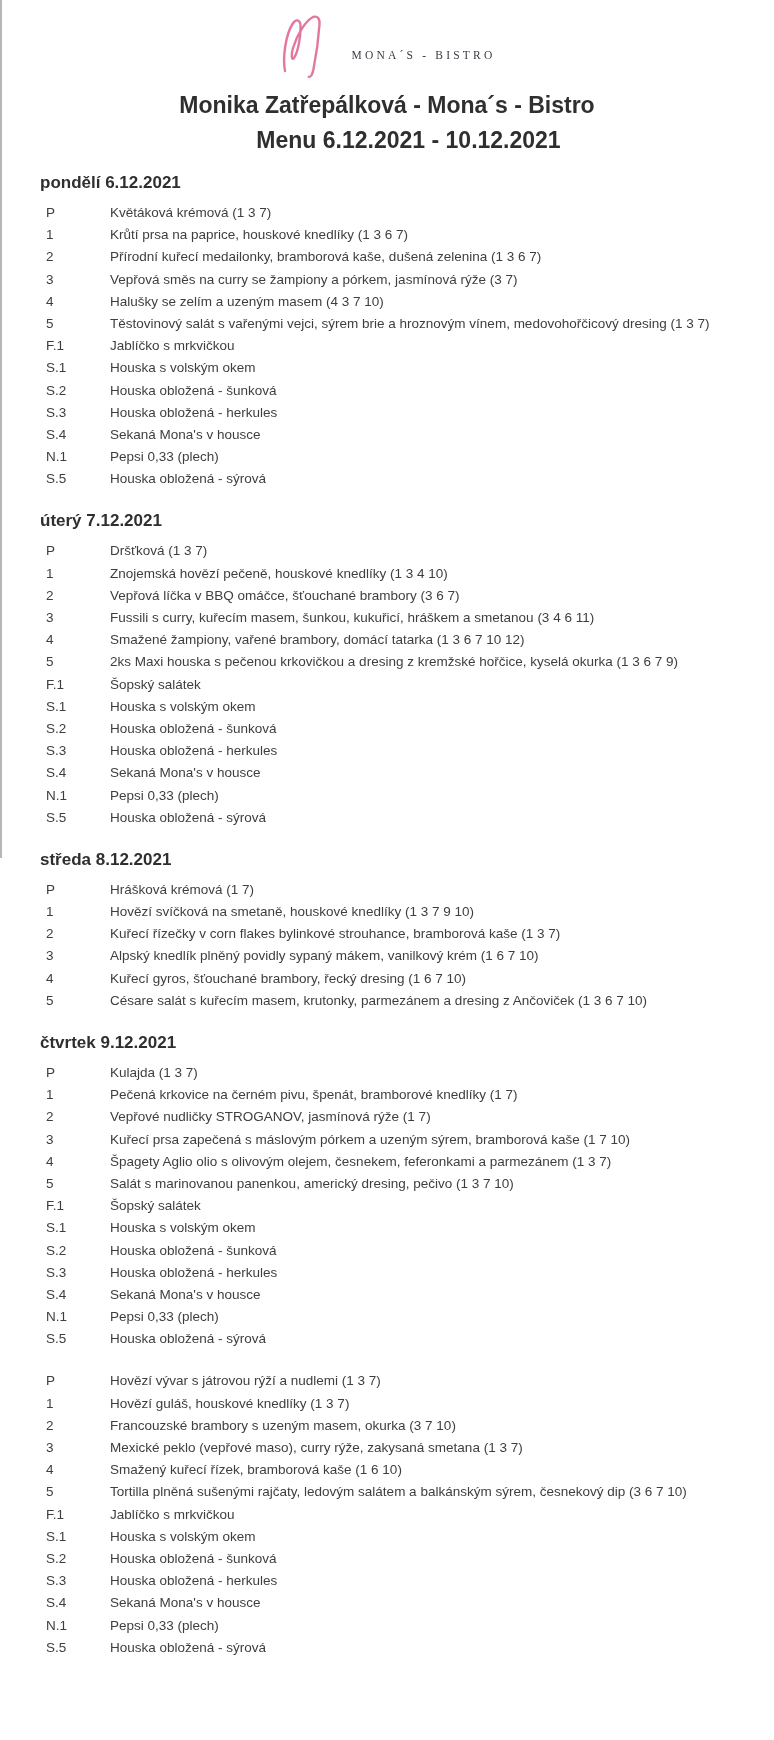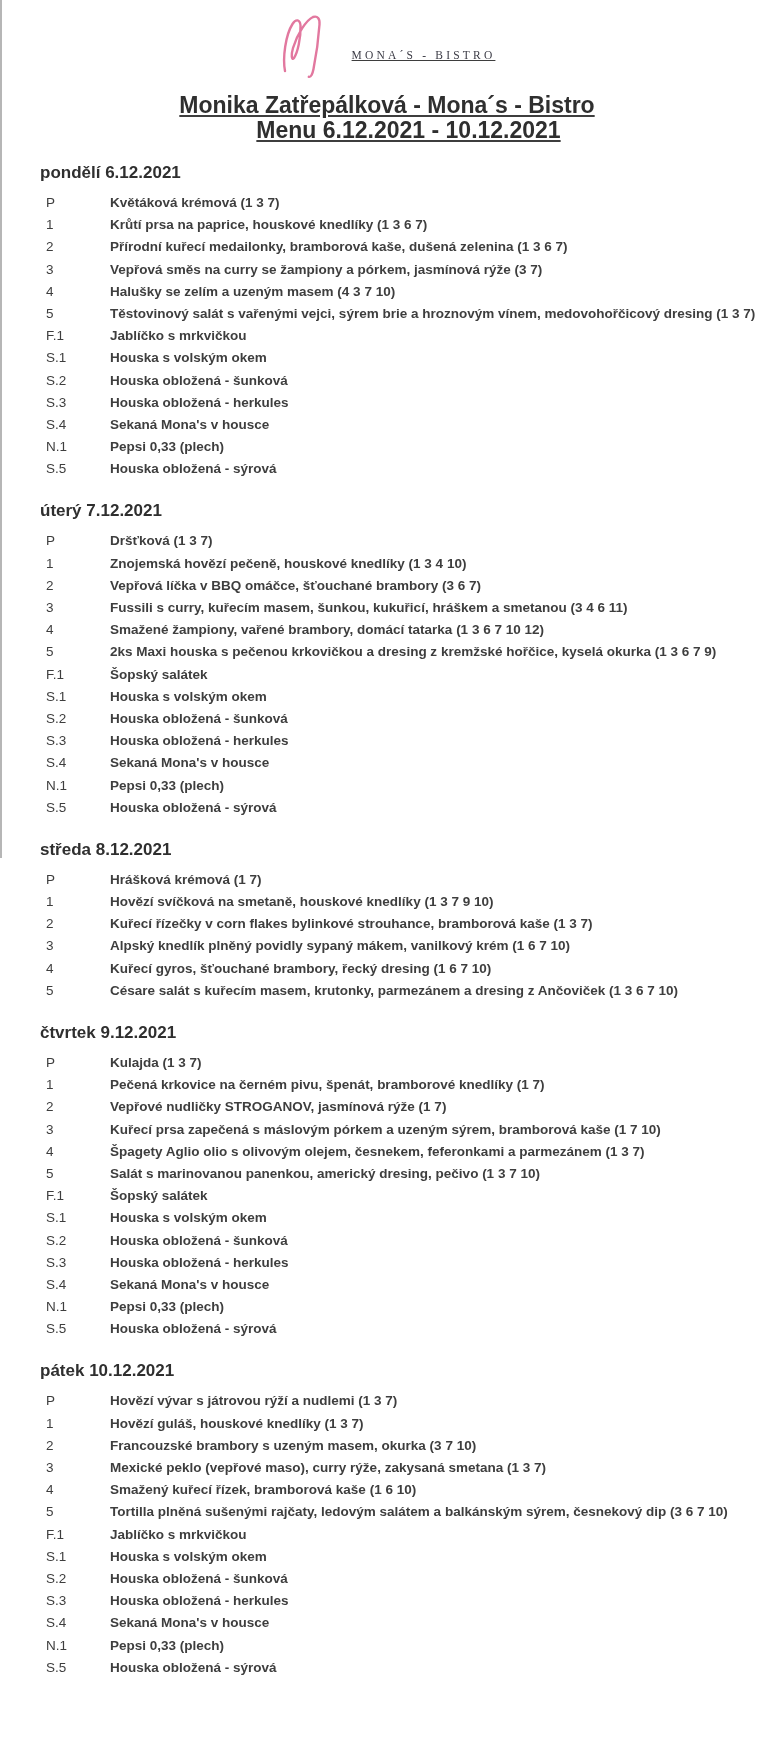--- a/index.html
+++ b/index.html
@@ -9,42 +9,42 @@
     height:1740px;
     background:#ffffff;
     font-family:"Liberation Sans",sans-serif;
     color:#3e3e3e;
     overflow:hidden;
   }
   .edge-line{
     position:absolute;left:0;top:0;width:2px;height:858px;
     background:#b6b6b6;
   }
-  .header{text-align:center;text-decoration:underline;}
+  .header{text-align:center;}
   .logo{display:flex;align-items:flex-start;justify-content:center;padding-top:13px;height:66px;}
   .logo svg{display:block;}
   .logo-text{
     font-family:"Liberation Serif",serif;
     font-size:11.5px;
     letter-spacing:3.2px;
     color:#3c3c46;
     margin-left:15px;
     position:relative;
     top:36px;
     white-space:nowrap;
   }
   .title,.subtitle{
     margin:0;
     font-size:23px;
     line-height:24px;
     font-weight:700;
     color:#2f2f2f;
   }
   .title{margin-top:14px;}
-  .subtitle{margin-top:1px;padding-left:43px;}
+  .subtitle{margin-top:11px;padding-left:43px;}
   .contact{
     margin:22px 0 0;
     font-size:13px;
     line-height:16px;
     color:#3e3e3e;
   }
   .days{padding-bottom:20px;}
   .day{margin-top:20px;}
   .day-title{
     margin:0 0 9px 40px;
@@ -55,21 +55,21 @@
   }
   .row{
     display:flex;
     margin-left:46px;
     align-items:baseline;
     height:22.2px;
     font-size:13.5px;
     line-height:22.2px;
   }
   .code{flex:0 0 64px;}
-  .item{flex:1;white-space:nowrap;font-weight:bold;}
+  .item{flex:1;white-space:nowrap;}
 </style>
 </head>
 <body>
 
 <div class="page">
   <div class="edge-line"></div>
 
   <header class="header">
     <div class="logo">
       <span>
@@ -282,21 +282,20 @@
             <span class="item">Pepsi 0,33 (plech)</span>
           </div>
           <div class="row">
             <span class="code">S.5</span>
             <span class="item">Houska obložená - sýrová</span>
           </div>
         </div>
     </section>
 
     <section class="day">
-      <h2 class="day-title">pátek 10.12.2021</h2>
       <div class="rows">
           <div class="row">
             <span class="code">P</span>
             <span class="item">Hovězí vývar s játrovou rýží a nudlemi (1 3 7)</span>
           </div>
           <div class="row">
             <span class="code">1</span>
             <span class="item">Hovězí guláš, houskové knedlíky (1 3 7)</span>
           </div>
           <div class="row">

